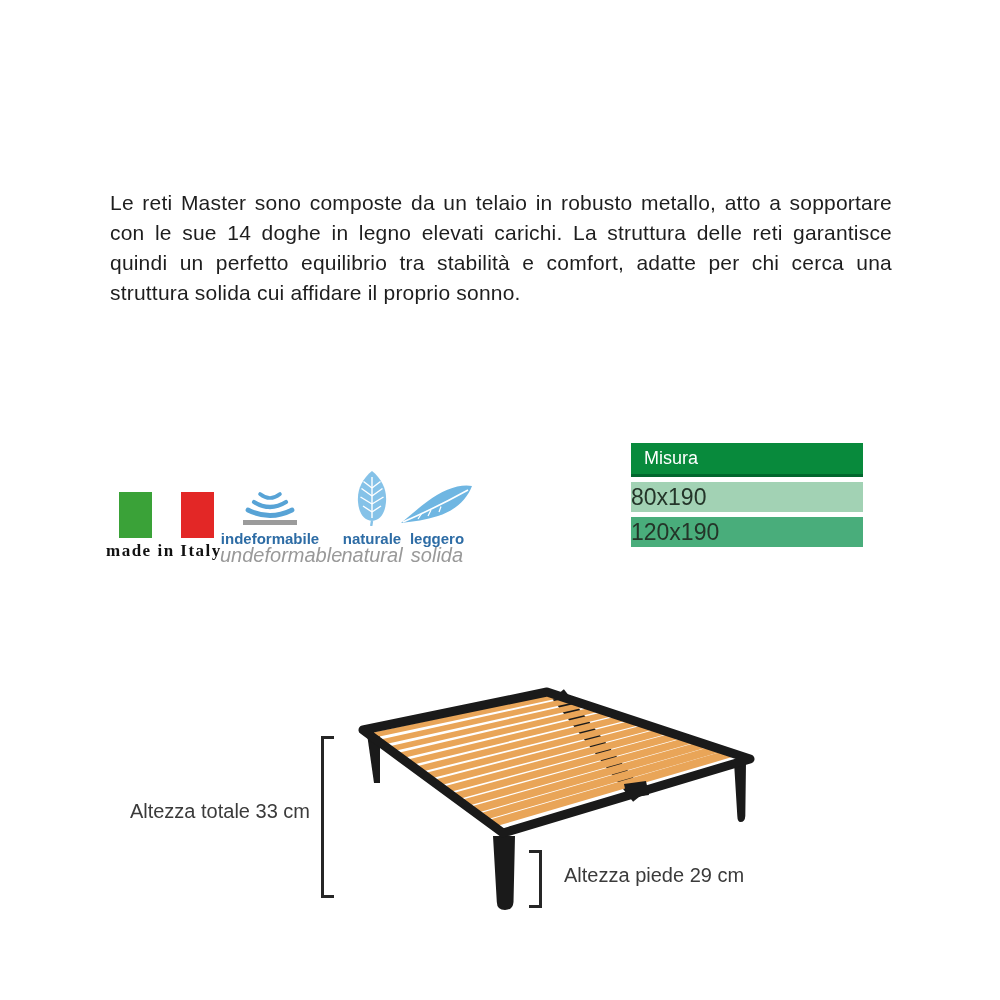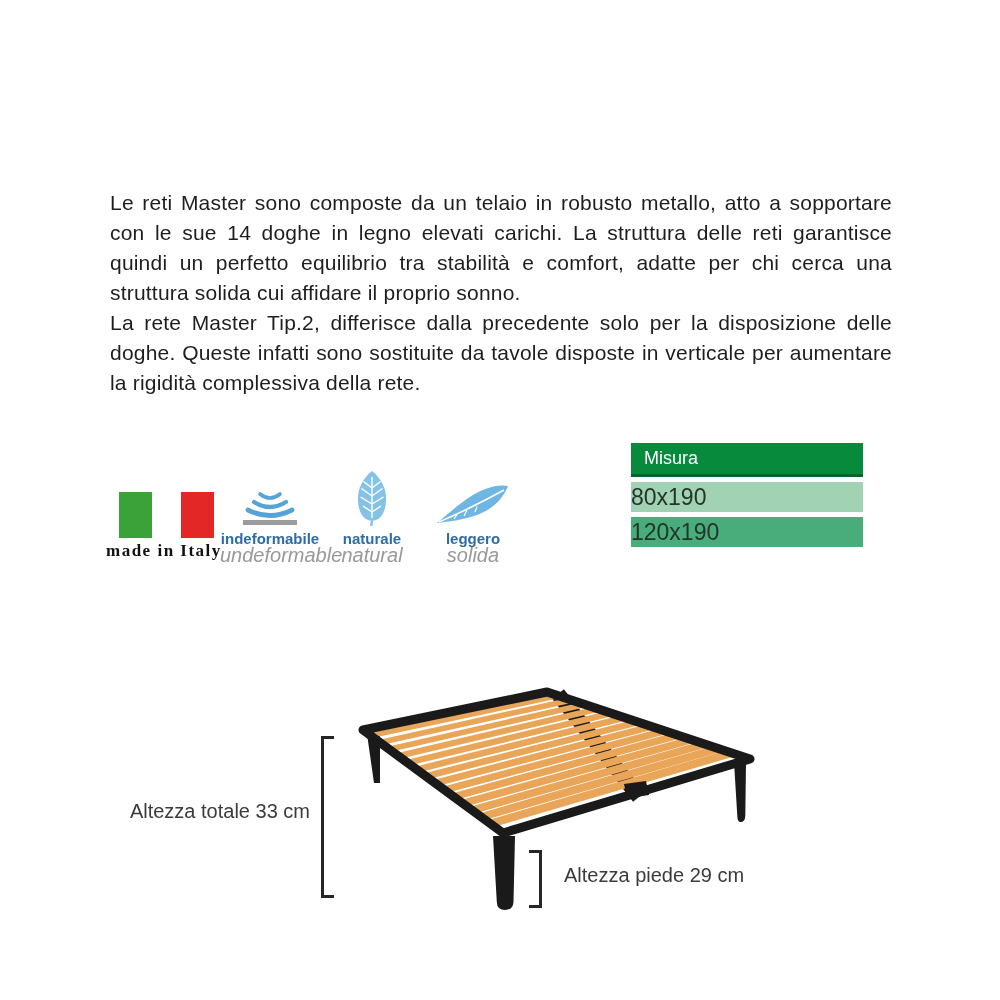--- a/index.html
+++ b/index.html
@@ -54,21 +54,20 @@
   #dim-foot-bracket{
     left:529px;top:850px;width:10px;height:52px;
     border-right:3px solid #262626;border-top:3px solid #262626;border-bottom:3px solid #262626;
   }
 </style>
 </head>
 <body>
 
 <div class="description">
   <p>Le reti Master sono composte da un telaio in robusto metallo, atto a sopportare con le sue 14 doghe in legno elevati carichi. La struttura delle reti garantisce quindi un perfetto equilibrio tra stabilità e comfort, adatte per chi cerca una struttura solida cui affidare il proprio sonno.</p>
-  <p>La rete Master Tip.2, differisce dalla precedente solo per la disposizione delle doghe. Queste infatti sono sostituite da tavole disposte in verticale per aumentare la rigidità complessiva della rete.</p>
 </div>
 
 <div class="made-italy">
   <div class="flag-row">
     <div class="flag-green"></div>
     <div class="flag-red"></div>
   </div>
   <div class="mi-label">made in Italy</div>
 </div>
 
@@ -100,21 +99,21 @@
           <path d="M18 34 L29.5 27"></path>
         <path d="M18 42 L9 36"></path>
           <path d="M18 42 L27 36"></path>
       </g>
     </svg>
   </div>
   <div class="f-label">naturale</div>
   <div class="f-sublabel">natural</div>
 </div>
 
-<div class="feature" style="left:428px;width:90px;">
+<div class="feature" style="left:392px;width:90px;">
   <div class="icon-box">
     <svg width="78" height="44" viewBox="0 0 78 44">
       <path d="M74 4 C62 1.5 44 8 30 19 C18 28 9 36 3 41 C16 39.5 28 38 40 34 C56 29 69 18 74 4 Z" style="fill:var(--icon-blue)"></path>
       <path d="M70 8 C52 18 28 30 5 40" fill="none" stroke="#ffffff" stroke-width="1.6"></path>
       <path d="M24 31 L20 37 M33 28 L30 34 M43 24.5 L41 30" stroke="#ffffff" stroke-width="1.2"></path>
     </svg>
   </div>
   <div class="f-label">leggero</div>
   <div class="f-sublabel">solida</div>
 </div>

